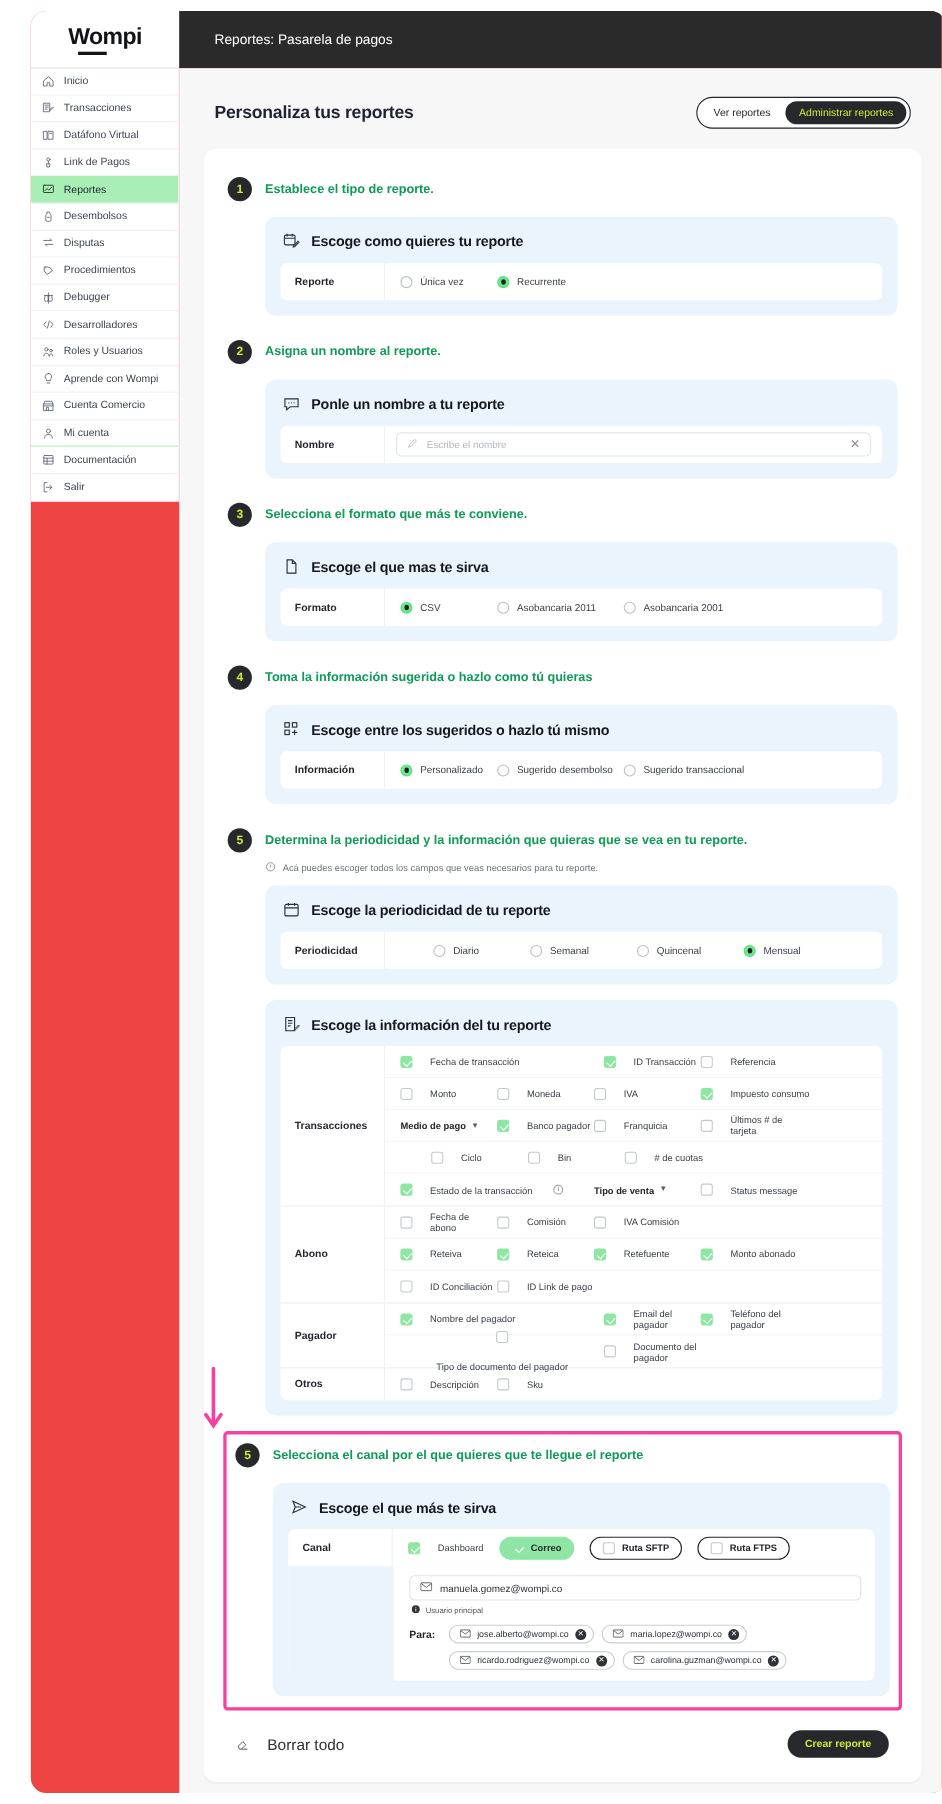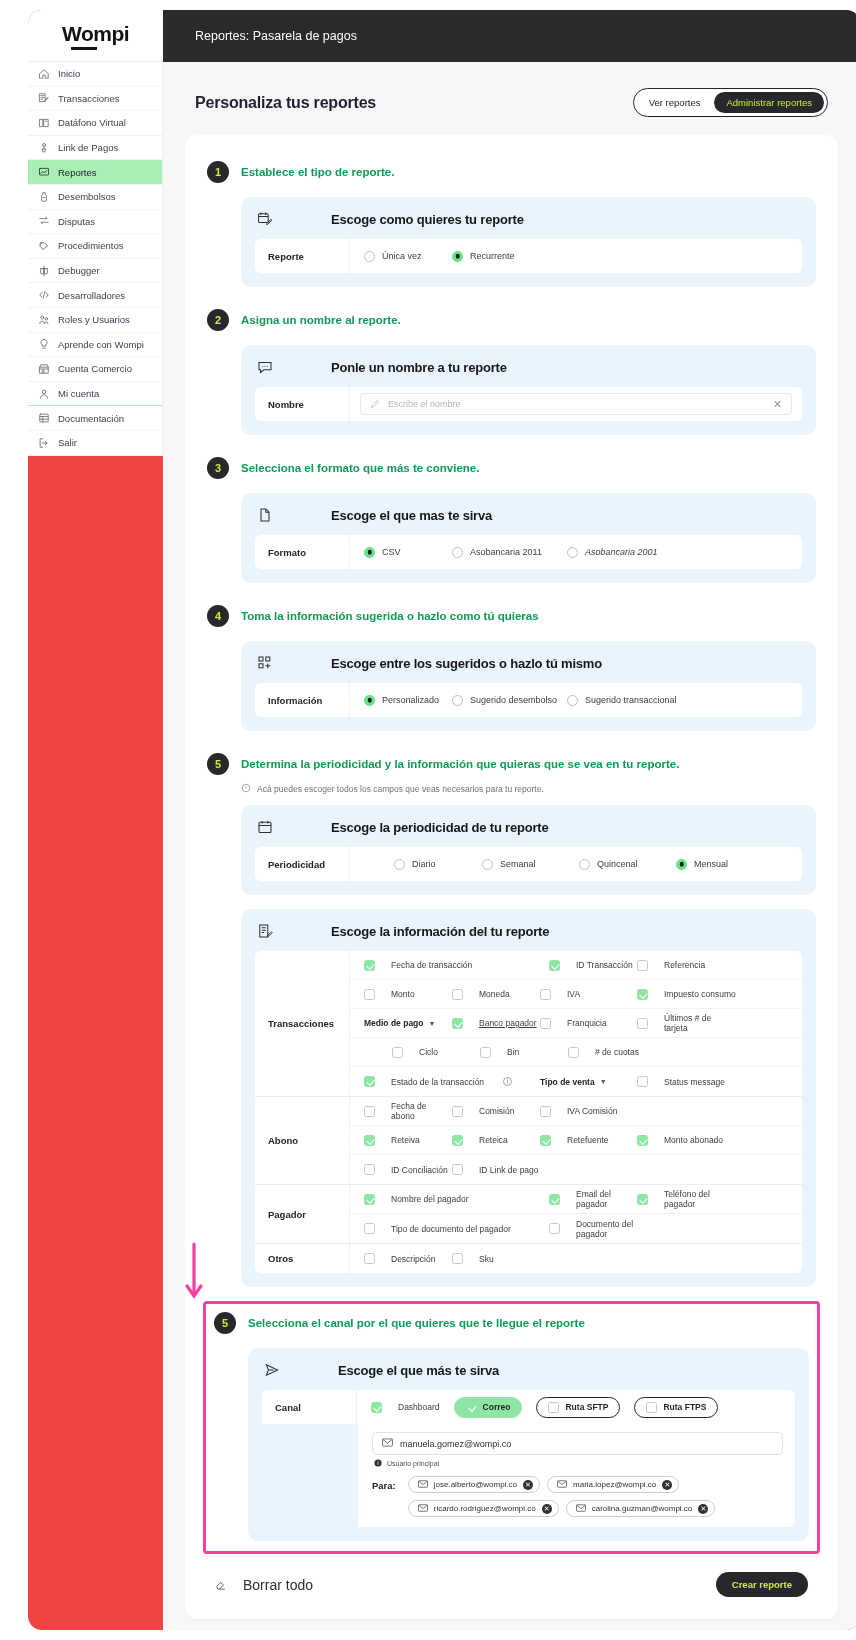--- a/index.html
+++ b/index.html
@@ -76,21 +76,21 @@
     display:flex; align-items:center; justify-content:center;
   }
   .step-title { color:#0f9b57; font-size:11.5px; font-weight:bold; }
   .step-note { display:flex; align-items:center; gap:6px; font-size:8.5px; color:#6b7280; padding:0 0 4px 34px; }
   .blue-panel {
     background:#eaf4fd; border-radius:10px; margin:6px 0 14px 34px; padding:12px 14px 14px 14px;
   }
   .panel-head { display:flex; align-items:center; gap:10px; padding:2px 0 12px 2px; }
   .panel-head .picon { width:16px; height:16px; flex:0 0 16px; }
   .panel-head .picon svg { width:16px; height:16px; display:block; }
-  .panel-title { font-size:13px; font-weight:bold; letter-spacing:-0.2px; color:#16181d;margin-left:48px; }
+  .panel-title { font-size:13px; font-weight:bold; letter-spacing:-0.2px; color:#16181d; }
   .white-row {
     background:#ffffff; border-radius:6px; display:flex; align-items:stretch; min-height:34px;
   }
   .row-label {
     width:95px; flex:0 0 95px; display:flex; align-items:center; padding-left:13px;
     font-size:9.5px; font-weight:bold; color:#22252c;
     border-right:1px solid #eef0f2;
   }
   .row-opts { flex:1; display:flex; align-items:center; padding-left:14px; }
   .opt { display:flex; align-items:center; gap:7px; font-size:9px; color:#3a4049; }
@@ -441,21 +441,21 @@
               <div class="row-label">Formato</div>
               <div class="row-opts" id="s3opts">
                   <div class="opt" style="width: 88px;">
                     <span class="radio on"></span>
                     <span>CSV</span>
                   </div>
                   <div class="opt" style="width: 115px;">
                     <span class="radio"></span>
                     <span>Asobancaria 2011</span>
                   </div>
-                  <div class="opt" style="width: 115px; font-style: italic;">
+                  <div class="opt" style="width: 115px;">
                     <span class="radio"></span>
                     <span>Asobancaria 2001</span>
                   </div>
                 </div>
             </div>
           </div>
         </div>
 
         <div class="step">
           <div class="step-head">
@@ -586,21 +586,21 @@
                       </div>
                       <div class="chk-cell" style="width: 100px;">
                         <span class="cb on"></span>
                         <span>Impuesto consumo</span>
                       </div>
                     </div>
                     <div class="chk-row">
                       <div class="chk-cell" style="width: 88px;">
                         <span class="dd">Medio de pago <span class="chev">▼</span></span>
                       </div>
-                      <div class="chk-cell" style="width: 88px; text-decoration: underline;">
+                      <div class="chk-cell" style="width: 88px;">
                         <span class="cb on"></span>
                         <span>Banco pagador</span>
                       </div>
                       <div class="chk-cell" style="width: 97px;">
                         <span class="cb"></span>
                         <span>Franquicia</span>
                       </div>
                       <div class="chk-cell" style="width: 100px;">
                         <span class="cb"></span>
                         <span>Últimos # de tarjeta</span>
@@ -694,21 +694,21 @@
                       <div class="chk-cell" style="width: 88px;">
                         <span class="cb on"></span>
                         <span>Email del pagador</span>
                       </div>
                       <div class="chk-cell" style="width: 100px;">
                         <span class="cb on"></span>
                         <span>Teléfono del pagador</span>
                       </div>
                     </div>
                     <div class="chk-row">
-                      <div class="chk-cell" style="width: 185px;">
+                      <div class="chk-cell" style="width: 185px; flex-direction: column;">
                         <span class="cb"></span>
                         <span>Tipo de documento del pagador</span>
                       </div>
                       <div class="chk-cell" style="width: 100px;">
                         <span class="cb"></span>
                         <span>Documento del pagador</span>
                       </div>
                     </div>
                   </div>
                 </div>

